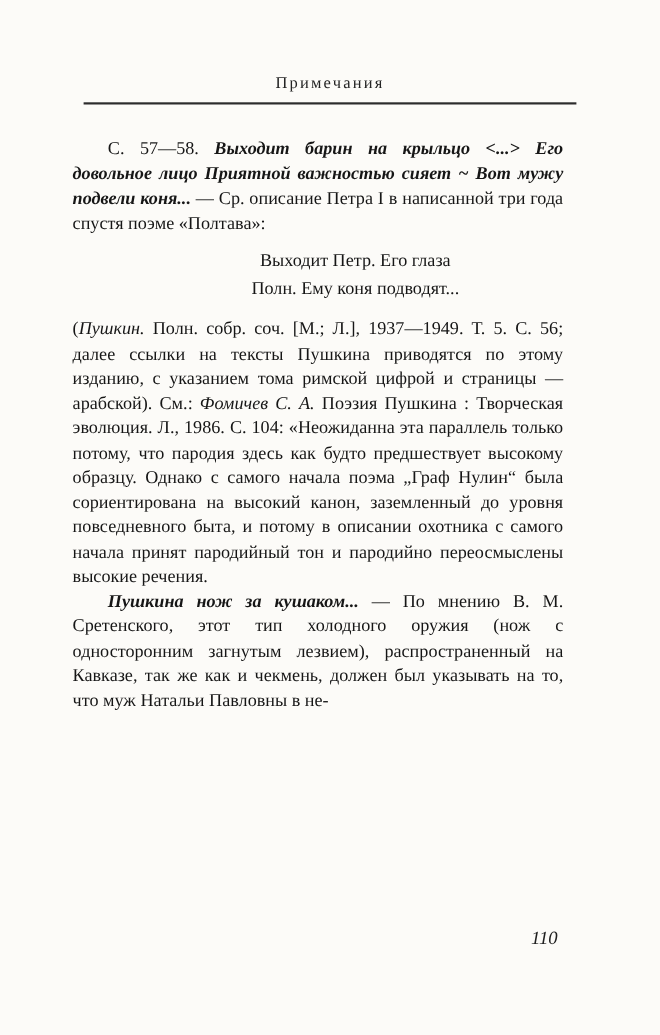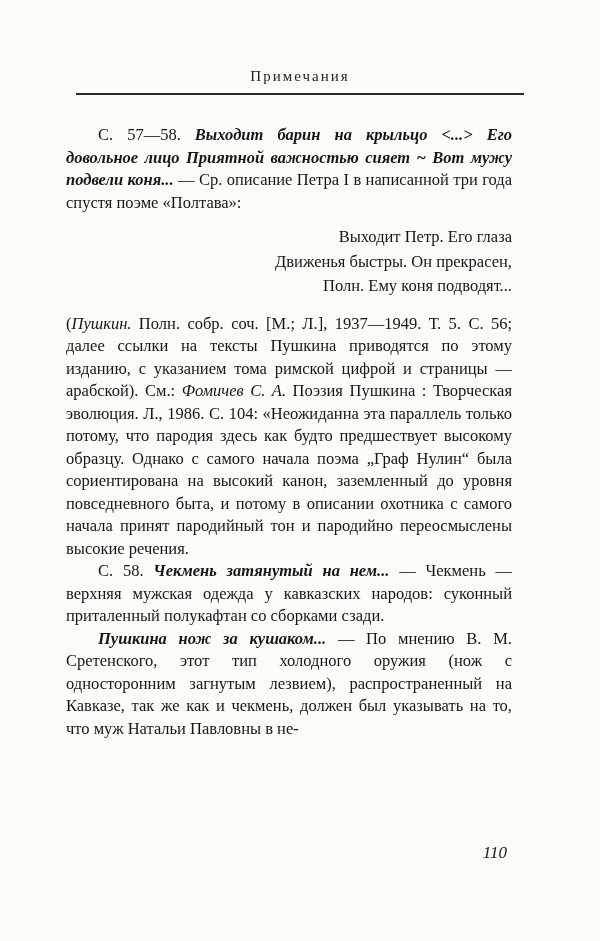--- a/index.html
+++ b/index.html
@@ -56,21 +56,21 @@
 
   .lemma {
     font-weight: bold;
     font-style: italic;
   }
 
   .ital { font-style: italic; }
 
   .verse {
     margin: 11px 0 14px 68px;
-    text-align: right;
+    text-align: center;
   }
 
   .verse-line {
     line-height: 24.5px;
     white-space: nowrap;
   }
 
   .page-number {
     position: absolute;
     top: 843px;
@@ -88,27 +88,25 @@
   <div class="running-head">Примечания</div>
 
   <div class="head-rule"></div>
 
   <div class="body-text">
 
     <p class="para indent"><span>С. 57—58. </span><span class="lemma">Выходит барин на крыльцо &lt;...&gt; Его довольное лицо Приятной важностью сияет ~ Вот мужу подвели коня... </span><span>— Ср. описание Петра I в написанной три года спустя поэме «Полтава»:</span></p>
 
     <div class="verse">
       <div class="verse-line">Выходит Петр. Его глаза</div>
-      <div class="verse-line">Движенья быстры. Он прекрасен,</div>
       <div class="verse-line">Полн. Ему коня подводят...</div>
     </div>
 
     <p class="para"><span>(</span><span class="ital">Пушкин.</span><span> Полн. собр. соч. [М.; Л.], 1937—1949. Т. 5. С. 56; далее ссылки на тексты Пушкина приводятся по этому изданию, с указанием тома римской цифрой и страницы — арабской). См.: </span><span class="ital">Фомичев С. А.</span><span> Поэзия Пушкина : Творческая эволюция. Л., 1986. С. 104: «Неожиданна эта параллель только потому, что пародия здесь как будто предшествует высокому образцу. Однако с самого начала поэма „Граф Нулин“ была сориентирована на высокий канон, заземленный до уровня повседневного быта, и потому в описании охотника с самого начала принят пародийный тон и пародийно переосмыслены высокие речения.</span></p>
 
-    <p class="para indent"><span>С. 58. </span><span class="lemma">Чекмень затянутый на нем... </span><span>— Чекмень — верхняя мужская одежда у кавказских народов: суконный приталенный полукафтан со сборками сзади.</span></p>
 
     <p class="para indent"><span class="lemma">Пушкина нож за кушаком... </span><span>— По мнению В. М. Сретенского, этот тип холодного оружия (нож с односторонним загнутым лезвием), распространенный на Кавказе, так же как и чекмень, должен был указывать на то, что муж Натальи Павловны в не-</span></p>
 
   </div>
 
   <div class="page-number">110</div>
 
 </div>
 
 </body></html>

